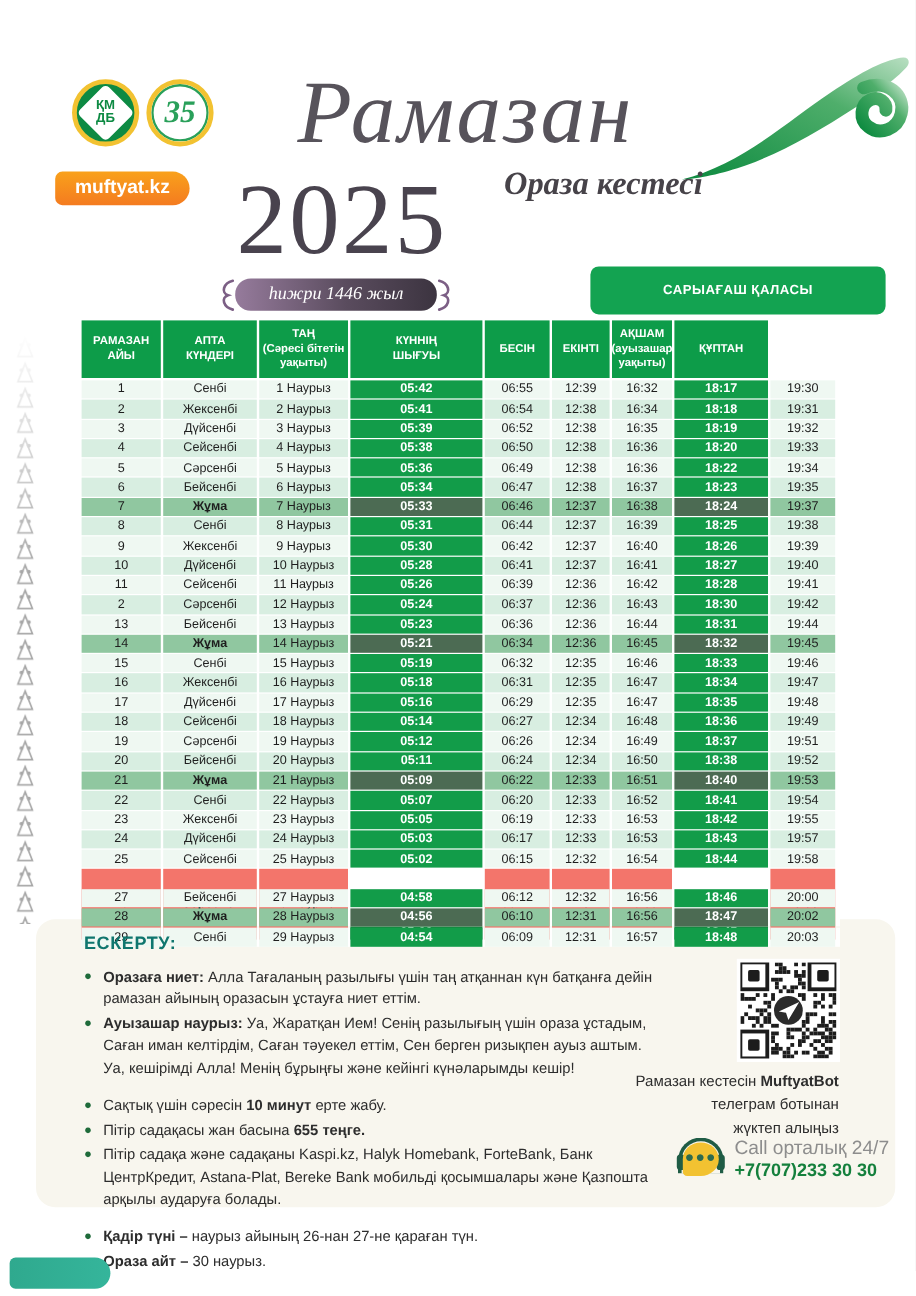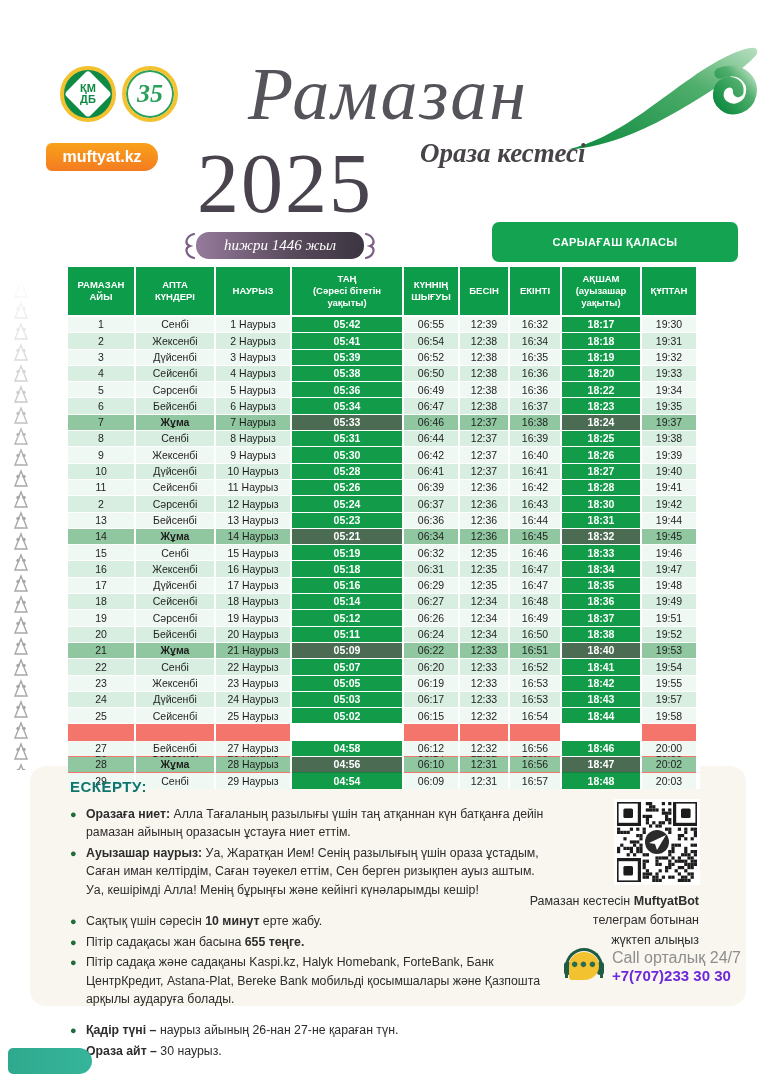--- a/index.html
+++ b/index.html
@@ -56,21 +56,21 @@
   .qr-box { position:absolute; left:614px; top:799px; width:86px; height:86px; background:#ffffff; display:flex; align-items:center; justify-content:center; }
   .tg-text { position:absolute; right:64px; top:892px; width:220px; text-align:right; font-size:12.5px; line-height:1.55; color:#2d2d2d; }
   .call { position:absolute; left:564px; top:946px; display:flex; align-items:center; }
   .call-icon { position:relative; width:40px; height:40px; margin-right:8px; }
   .call-bubble { position:absolute; left:5px; top:6px; width:30px; height:28px; background:#f2c231; border-radius:50% 50% 50% 12%; display:flex; align-items:center; justify-content:center; }
   .call-bubble span { color:#2d6b4f; font-size:13px; letter-spacing:1px; line-height:0; margin-top:-4px; }
   .call-band { position:absolute; left:1px; top:2px; width:38px; height:30px; border:3px solid #1f5c45; border-bottom:none; border-radius:19px 19px 0 0; }
   .call-ear-l, .call-ear-r { position:absolute; top:16px; width:7px; height:13px; background:#1f5c45; border-radius:3px; }
   .call-ear-l { left:0; } .call-ear-r { right:0; }
   .call-label { color:#8d8d8d; font-size:16px; }
-  .call-phone { color:#6d28d9; font-weight:bold; font-size:15px; margin-top:0; }
+  .call-phone { color:#15803d; font-weight:bold; font-size:15px; margin-top:0; }
 </style>
 </head>
 <body>
 
 <div class="canvas">
 
   <div class="cream-panel"></div>
 
   <svg class="orn-strip" viewBox="0 0 18 492" xmlns="http://www.w3.org/2000/svg">
     <defs>
@@ -120,21 +120,20 @@
     </svg>
 
   <button class="city-btn">САРЫАҒАШ ҚАЛАСЫ</button>
 
   <div class="ptable">
     <div class="thead">
       <div class="hcell">РАМАЗАН
 АЙЫ</div>
       <div class="hcell">АПТА
 КҮНДЕРІ</div>
-      <div class="hcell">НАУРЫЗ</div>
       <div class="hcell">ТАҢ
 (Сәресі бітетін
 уақыты)</div>
       <div class="hcell">КҮННІҢ
 ШЫҒУЫ</div>
       <div class="hcell">БЕСІН</div>
       <div class="hcell">ЕКІНТІ</div>
       <div class="hcell">АҚШАМ
 (ауызашар
 уақыты)</div>

